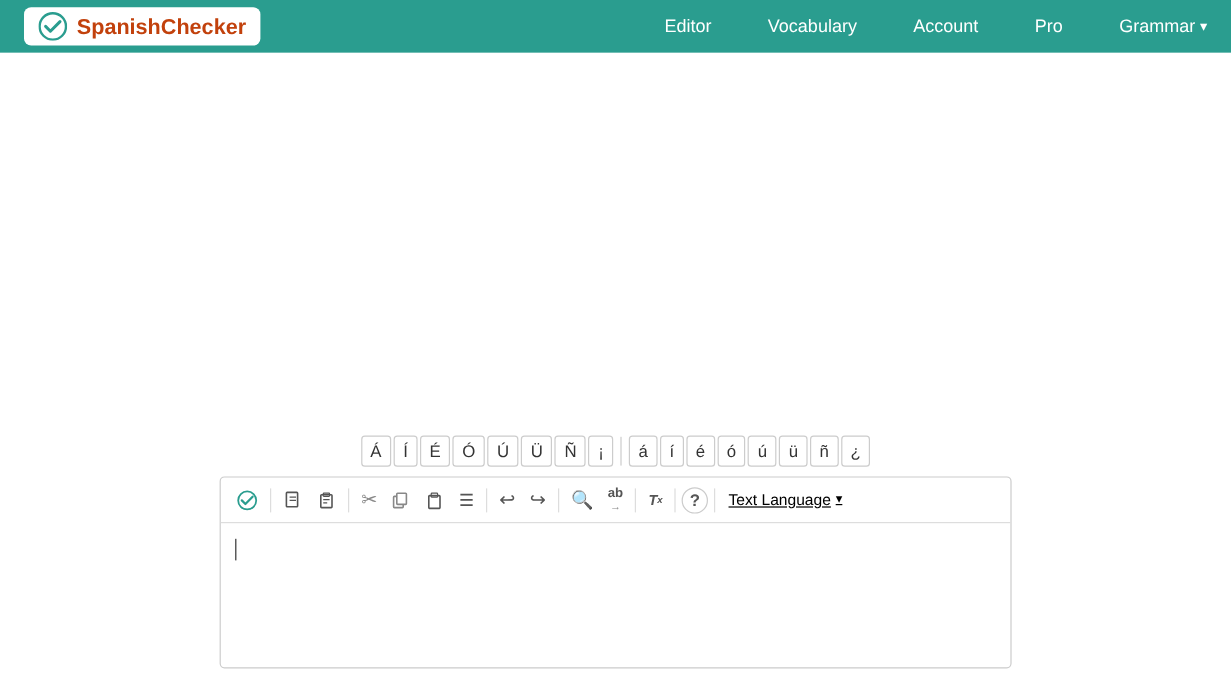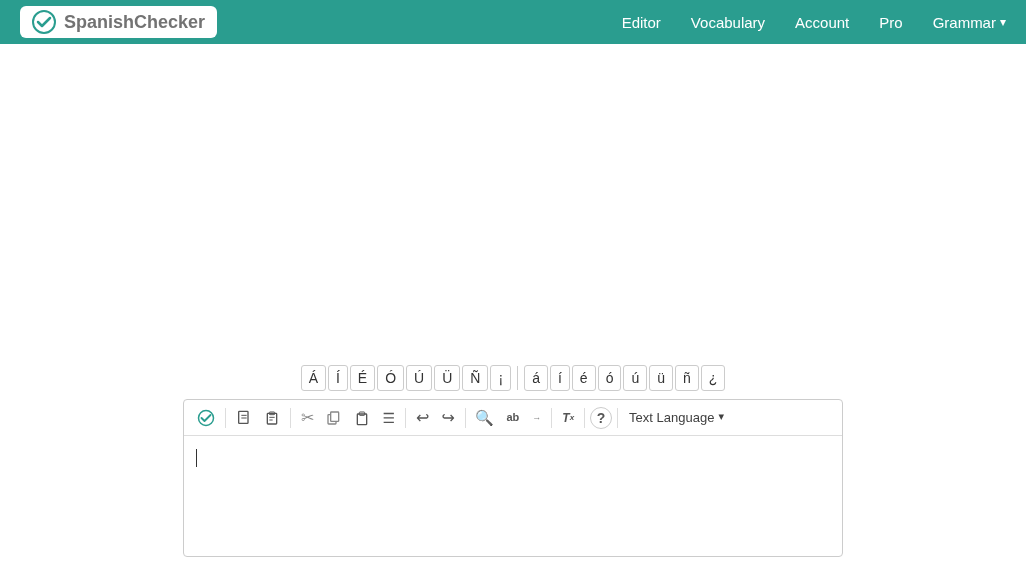--- a/index.html
+++ b/index.html
@@ -19,28 +19,28 @@
       align-items: center;
       gap: 8px;
       color: white;
       font-size: 20px;
       font-weight: bold;
       background: white;
       border-radius: 6px;
       padding: 4px 12px;
     }
     .navbar-brand .brand-text {
-      color: #737373;
+      color: #c2410c;
       font-size: 18px;
       font-weight: bold;
     }
     .navbar-nav {
       display: flex;
       align-items: flex-start;
-      gap: 30px;
+      gap: 47px;
       list-style: none;
     }
     .navbar-nav .nav-item {
       color: white;
       font-size: 15px;
       cursor: pointer;
     }
     .navbar-nav .nav-item.account {
       display: flex;
       align-items: center;
@@ -121,25 +121,26 @@
       height: 20px;
       background: #ddd;
       margin: 0 3px;
     }
     .text-language-btn {
       border: none;
       background: none;
       cursor: pointer;
       padding: 3px 6px;
       font-size: 13px;
-      color: #404040;
+      color: #000000;
       display: flex;
       align-items: flex-start;
       gap: 4px;
       border-radius: 3px;
+      text-decoration: underline;
     }
     .text-language-btn::after {
       content: '▾';
       font-size: 11px;
     }
 
     
     .editor-area {
       min-height: 120px;
       padding: 12px;
@@ -265,21 +266,21 @@
 
       <button class="toolbar-btn" title="Undo" style="font-size:16px; color:#555;">↩</button>
 
       <button class="toolbar-btn" title="Redo" style="font-size:16px; color:#555;">↪</button>
 
       <div class="toolbar-separator"></div>
 
       <button class="toolbar-btn" title="Search" style="font-size:15px; color:#555;">🔍</button>
 
       <button class="toolbar-btn" title="Find &amp; Replace" style="font-size:11px; color:#555; font-weight:bold;">
-        <span style="display:flex; flex-direction:row; align-items:center; line-height:1; gap:13px;">
+        <span style="display:flex; flex-direction:column; align-items:center; line-height:1; gap:1px;">
           <span style="font-size:11px;">ab</span>
           <span style="font-size:9px; color:#888;">→</span>
         </span>
       </button>
 
       <div class="toolbar-separator"></div>
 
       <button class="toolbar-btn" title="Clear Formatting" style="font-size:12px; color:#555; font-weight:bold; font-style:italic;">
         T<sub style="font-size:8px;">x</sub>
       </button>

